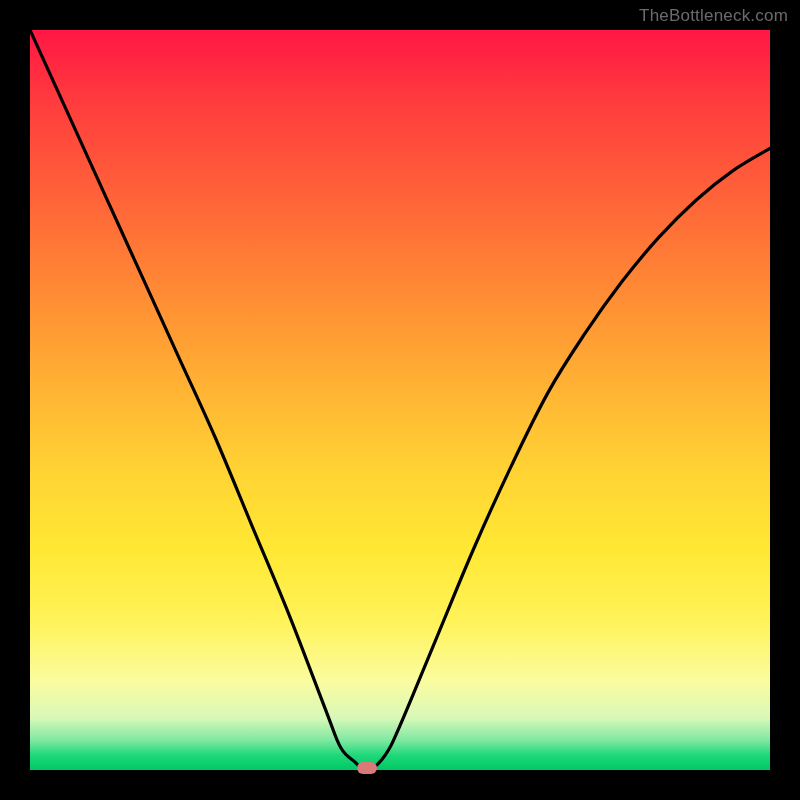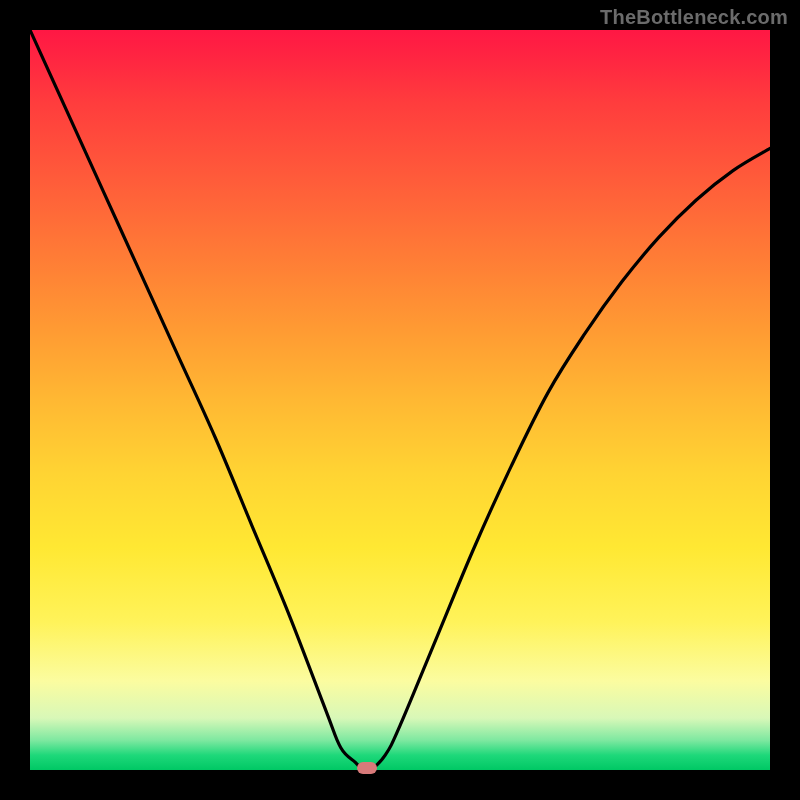--- a/index.html
+++ b/index.html
@@ -40,22 +40,22 @@
       #7de8a0 96%,
       #1ed87a 98%,
       #00c864 100%
     );
   }
   .watermark {
     position: absolute;
     top: 6px;
     right: 12px;
     color: #6b6b6b;
-    font-size: 20px;
-    font-weight: 700;
+    font-size: 17px;
+    font-weight: 400;
     letter-spacing: 0.2px;
   }
   .marker {
     position: absolute;
     width: 20px;
     height: 12px;
     border-radius: 6px;
     background: #d87a7a;
     transform: translate(-50%, -50%);
   }

